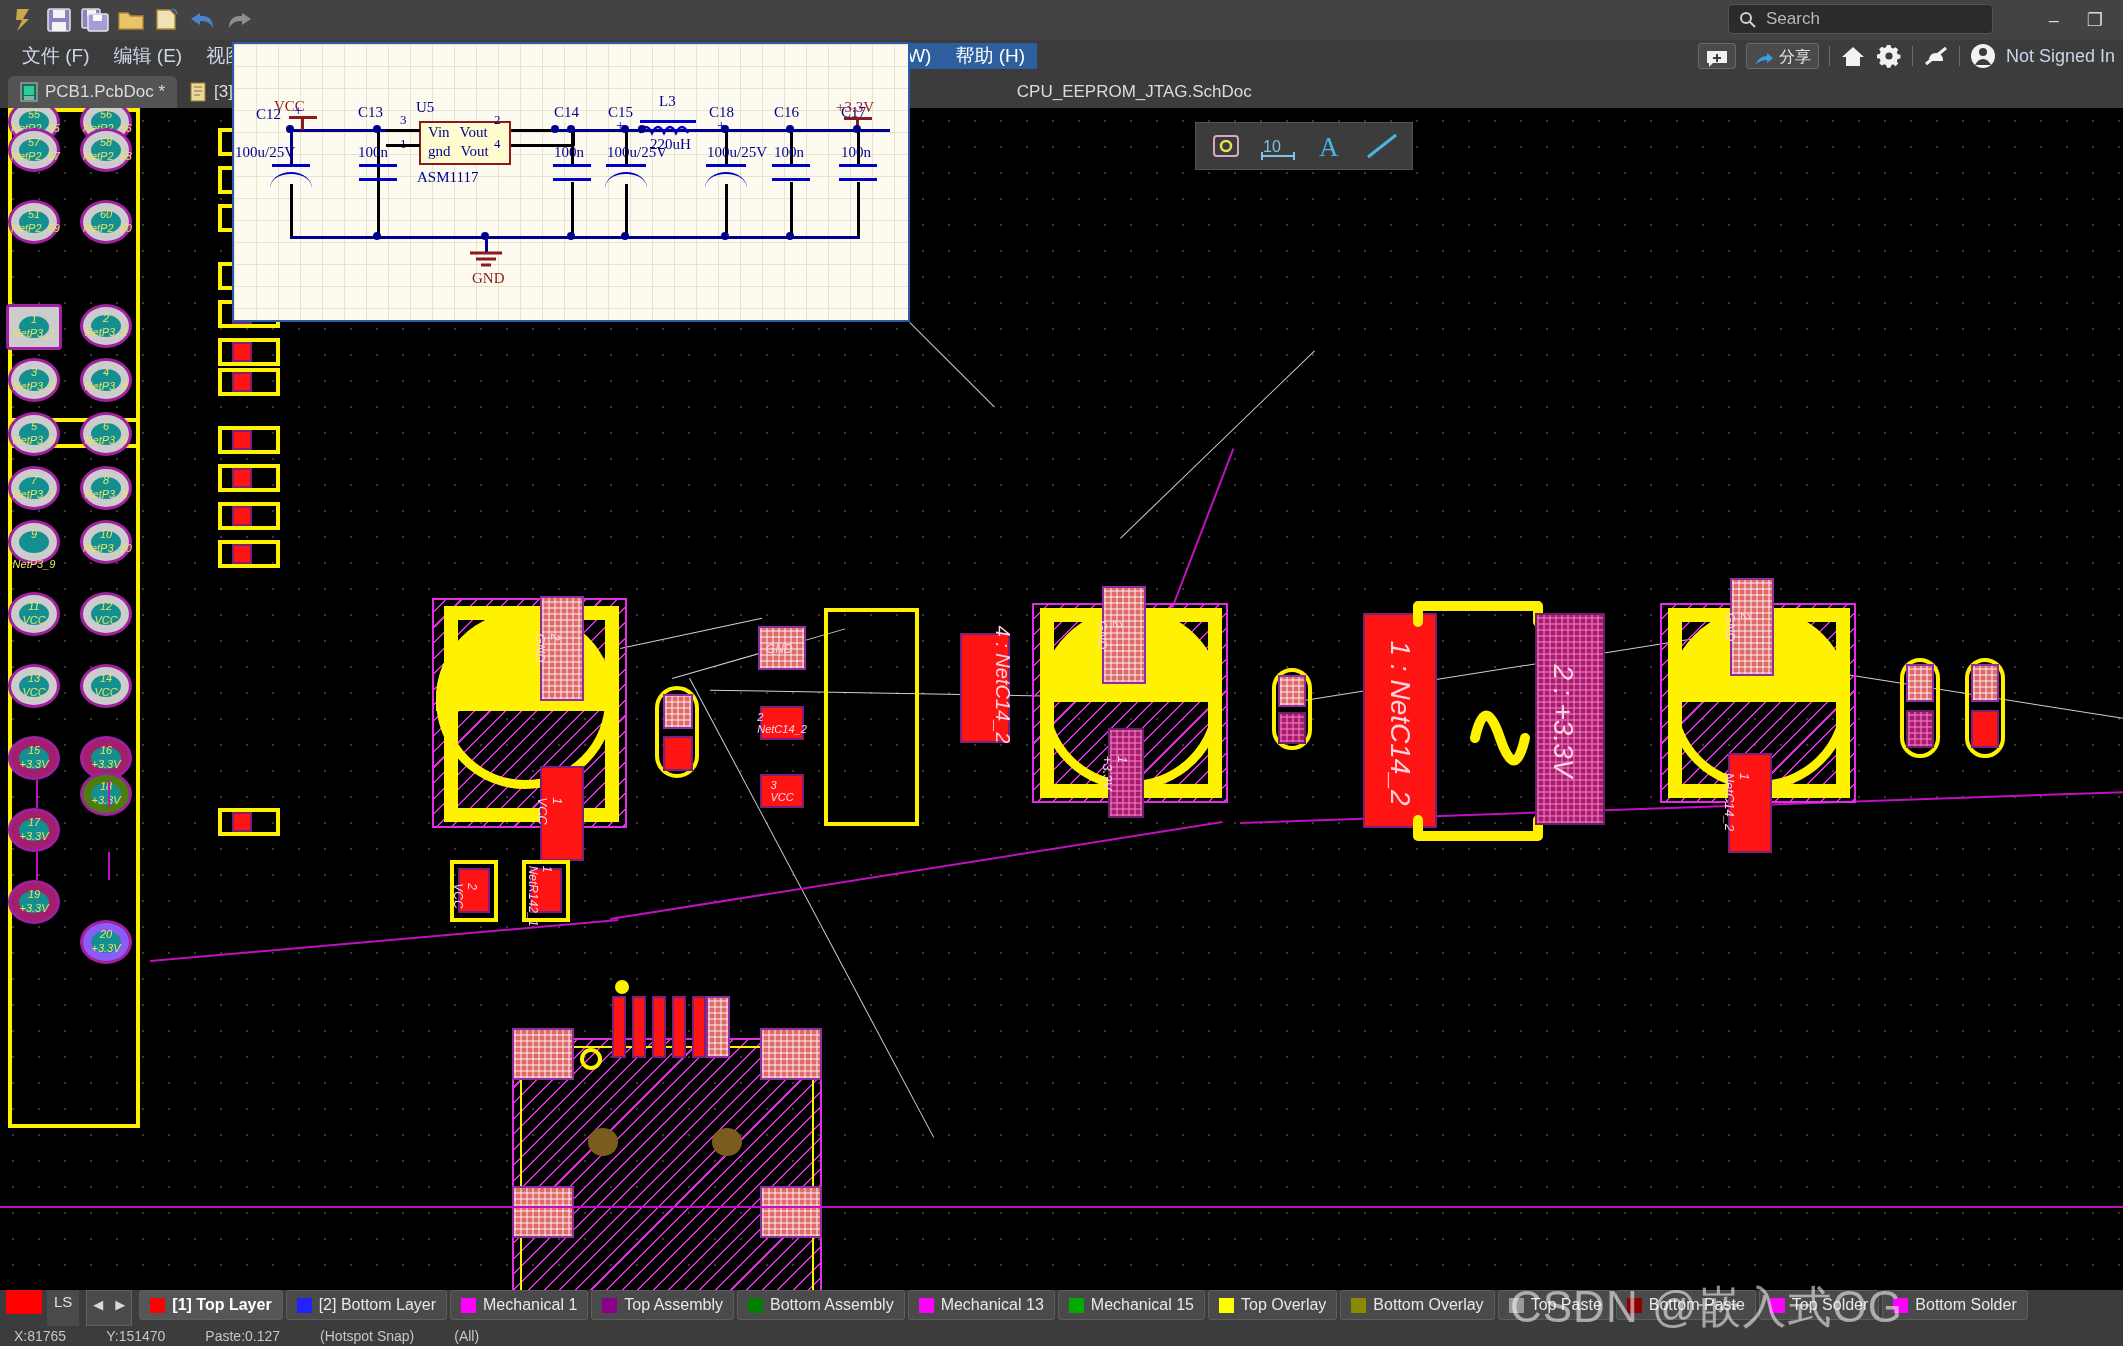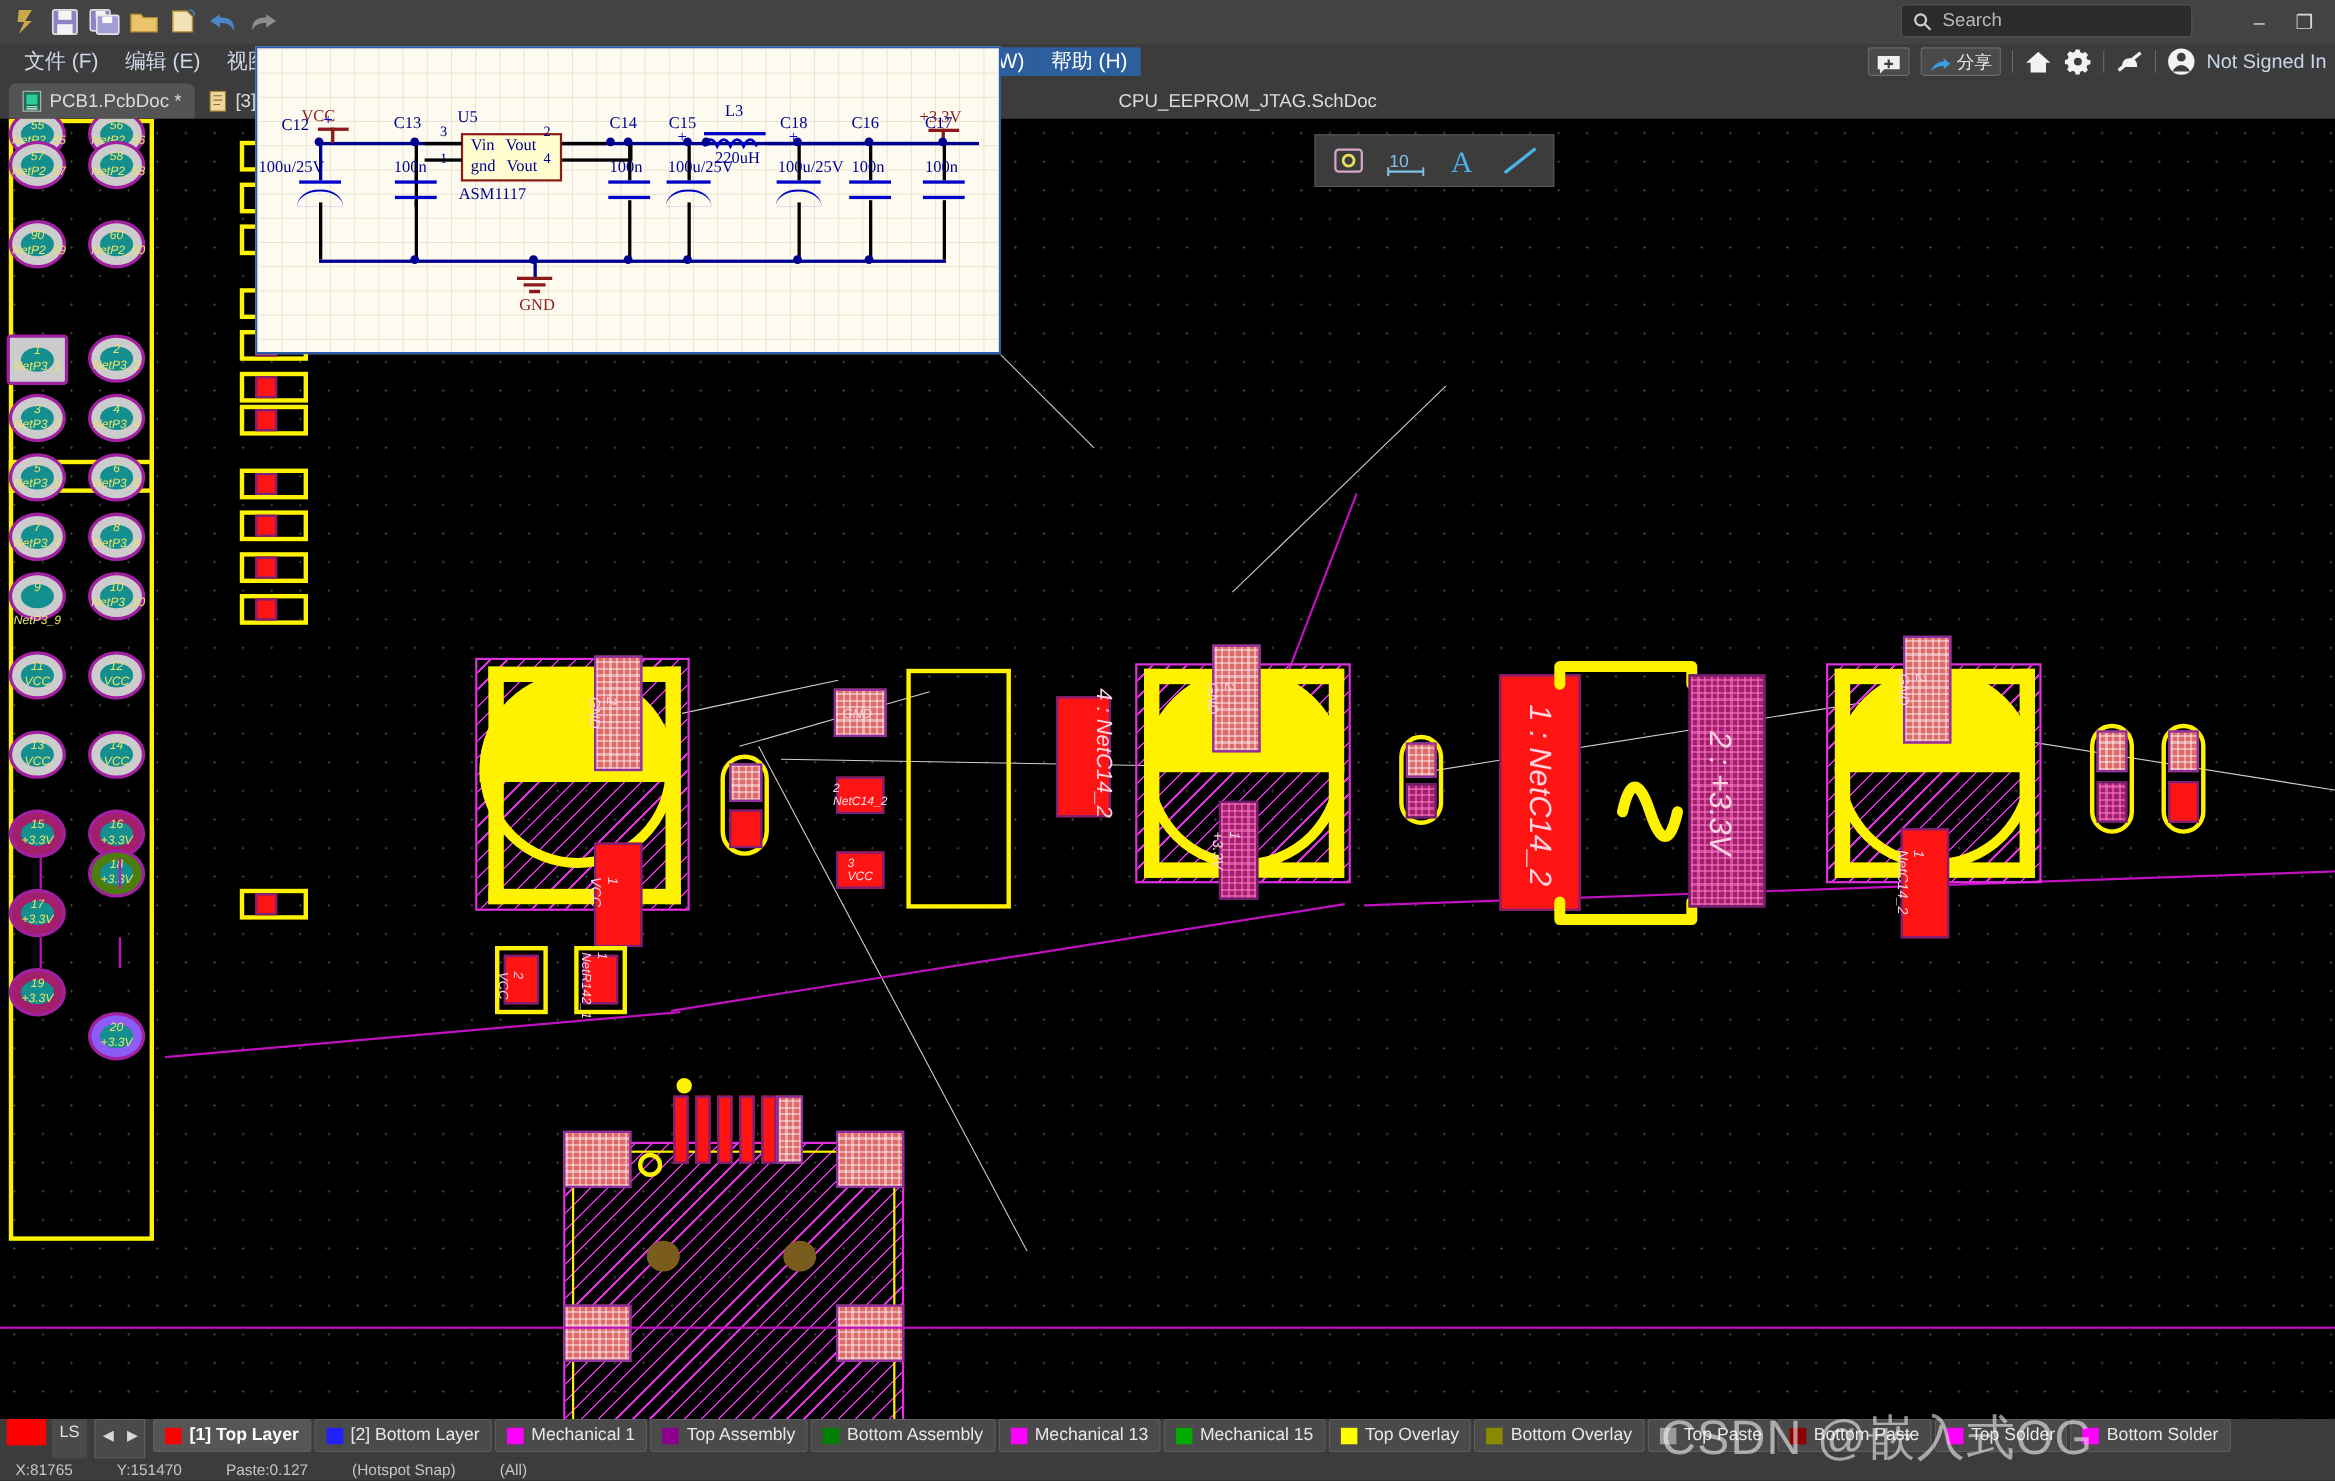--- a/index.html
+++ b/index.html
@@ -313,21 +313,21 @@
     <div class="padlbl" style="top:6px">57</div>
       <div class="padlbl" style="top:20px">NetP2_57</div>
     </div>
   <div class="pad tht" style="left:80px;top:20px;width:52px;height:44px">
       <div class="hole" style="width:30px;height:22px"></div>
     <div class="padlbl" style="top:6px">58</div>
       <div class="padlbl" style="top:20px">NetP2_58</div>
     </div>
   <div class="pad tht" style="left:8px;top:92px;width:52px;height:44px">
       <div class="hole" style="width:30px;height:22px"></div>
-    <div class="padlbl" style="top:6px">90</div>
+    <div class="padlbl" style="top:6px">51</div>
       <div class="padlbl" style="top:20px">NetP2_59</div>
     </div>
   <div class="pad tht" style="left:80px;top:92px;width:52px;height:44px">
       <div class="hole" style="width:30px;height:22px"></div>
     <div class="padlbl" style="top:6px">60</div>
       <div class="padlbl" style="top:20px">NetP2_60</div>
     </div>
 
   <div class="pad tht sq" style="left:6px;top:196px;width:56px;height:46px;border-radius:4px">
       <div class="hole" style="width:30px;height:22px"></div>

